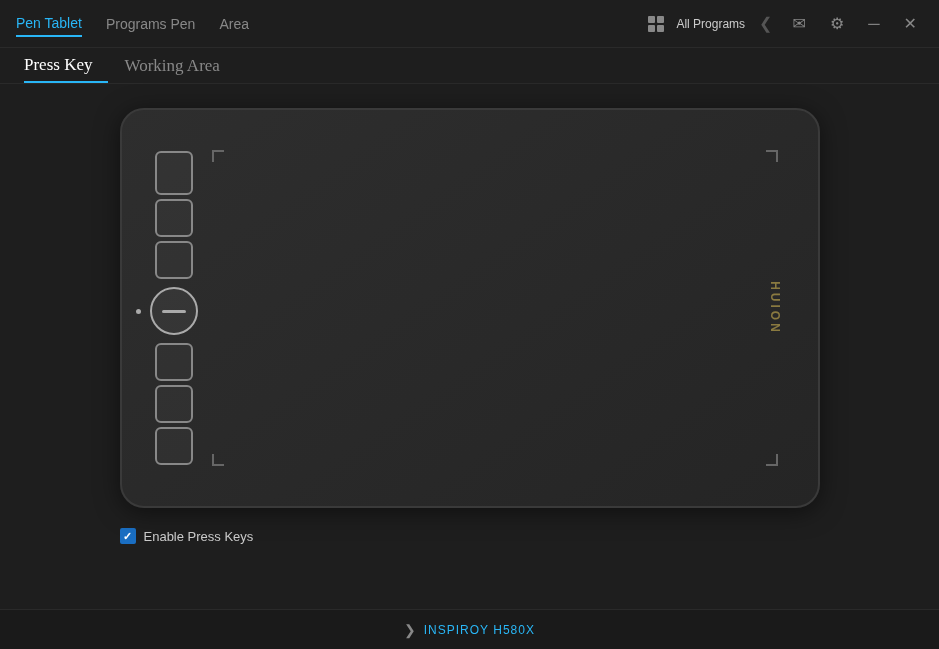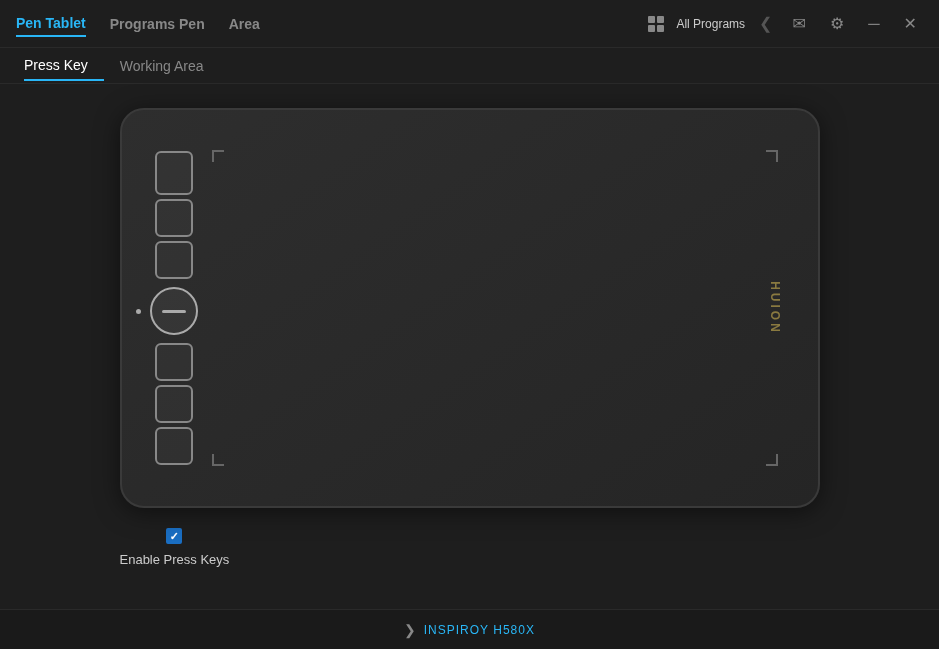--- a/index.html
+++ b/index.html
@@ -26,21 +26,20 @@
       display: flex;
       align-items: center;
       gap: 24px;
       flex: 1;
     }
     .nav-item {
       font-size: 14px;
       color: #888;
       cursor: pointer;
       padding: 4px 0;
-      font-weight: bold;
     }
     .nav-item.active {
       color: #29b6f6;
       border-bottom: 2px solid #29b6f6;
     }
     .title-bar-center {
       display: flex;
       align-items: center;
       gap: 8px;
     }
@@ -83,25 +82,26 @@
     
     .sub-nav {
       display: flex;
       align-items: center;
       height: 36px;
       background: #1e1e1e;
       padding: 0 24px;
       border-bottom: 1px solid #2a2a2a;
     }
     .sub-tab {
-      font-size: 14px;
+      font-size: 17px;
       color: #888;
       padding: 6px 16px 6px 0;
       cursor: pointer;
       margin-right: 16px;
+      font-family: Liberation Serif, serif;
     }
     .sub-tab.active {
       color: #fff;
       border-bottom: 2px solid #29b6f6;
     }
 
     
     .main-content {
       padding: 16px 24px;
       display: flex;
@@ -212,21 +212,20 @@
       display: flex;
       align-items: center;
       margin-top: 20px;
       gap: 10px;
     }
     .checkbox-container {
       display: flex;
       align-items: center;
       gap: 8px;
       cursor: pointer;
-      flex-direction: column;
     }
     .checkbox {
       width: 16px;
       height: 16px;
       background: #1a6ec2;
       border: 2px solid #1a6ec2;
       border-radius: 2px;
       display: flex;
       align-items: center;
       justify-content: center;

